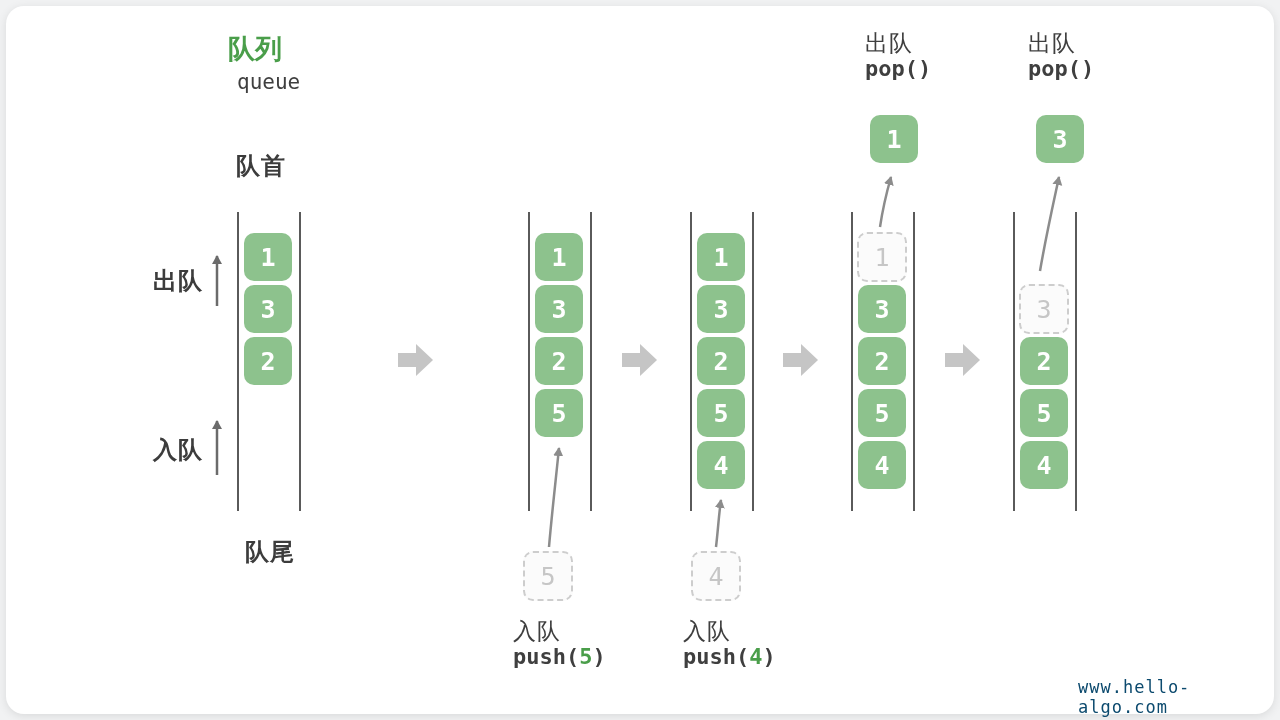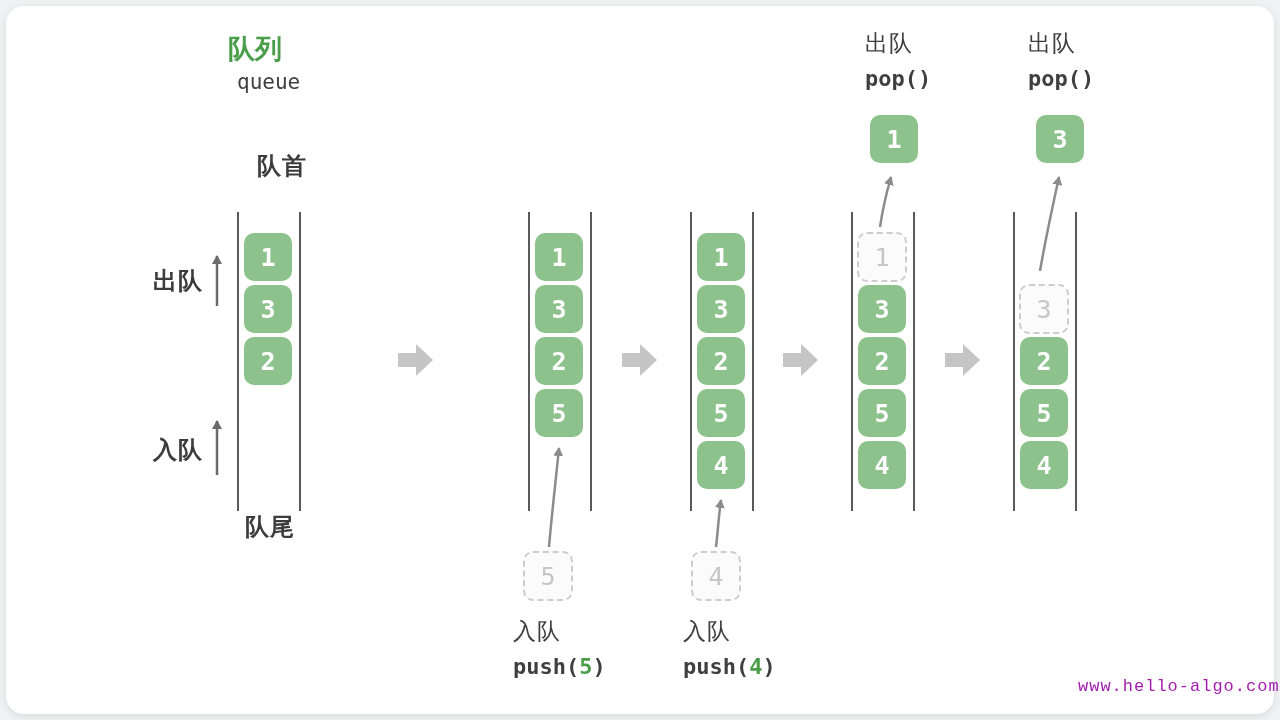--- a/index.html
+++ b/index.html
@@ -31,42 +31,42 @@
     font-family:"DejaVu Sans Mono","Liberation Mono",monospace;
     font-size:25px; font-weight:700;
   }
   .cell.ghost {
     width:50px; height:50px;
     background:#fbfbfb; border:2px dashed #cdcdcd;
     color:#c6c6c6; font-weight:400;
   }
 
   .op-name { font-size:23px; color:#3f3f3f; letter-spacing:1px; line-height:26px; }
-  .op-code { font-size:22px; color:#3f3f3f; font-weight:700; margin-top:10px;
+  .op-code { font-size:22px; color:#3f3f3f; font-weight:700; margin-top:0;
              font-family:"DejaVu Sans Mono","Liberation Mono",monospace; }
   .op-code .arg { color:var(--green-dark); }
 
-  .watermark { left:1078px; top:677px; font-size:17px; color:#a21caf; letter-spacing:1px;font-family:Liberation Mono, monospace; }
+  .watermark { left:1078px; top:677px; font-size:17px; color:#0c4a6e; letter-spacing:1px; }
 
   svg.overlay { position:absolute; left:0; top:0; pointer-events:none; }
 </style>
 </head>
 <body>
 
 <div class="card"></div>
 
 <div id="diagram">
 
   <div class="abs title-zh">队列</div>
   <div class="abs title-en mono">queue</div>
 
-  <div class="abs side-label" style="left:257px; top:150px;">队首</div>
+  <div class="abs side-label" style="left:236px; top:150px;">队首</div>
   <div class="abs side-label" style="left:153px; top:265px;">出队</div>
   <div class="abs side-label" style="left:153px; top:434px;">入队</div>
-  <div class="abs side-label" style="left:245px; top:511px;font-family:Liberation Serif, serif;">队尾</div>
+  <div class="abs side-label" style="left:245px; top:536px;font-family:Liberation Serif, serif;">队尾</div>
 
   <div class="abs watermark mono">www.hello-algo.com</div>
 
   <svg class="overlay" width="1280" height="720">
     <defs>
       <marker id="ah-dark" markerUnits="userSpaceOnUse" markerWidth="14" markerHeight="14" refX="8" refY="5" orient="auto">
         <path d="M0,0 L9,5 L0,10 Z" fill="#6b6b6b"></path>
       </marker>
       <marker id="ah-gray" markerUnits="userSpaceOnUse" markerWidth="14" markerHeight="14" refX="8" refY="5" orient="auto">
         <path d="M0,0 L9,5 L0,10 Z" fill="#8c8c8c"></path>

